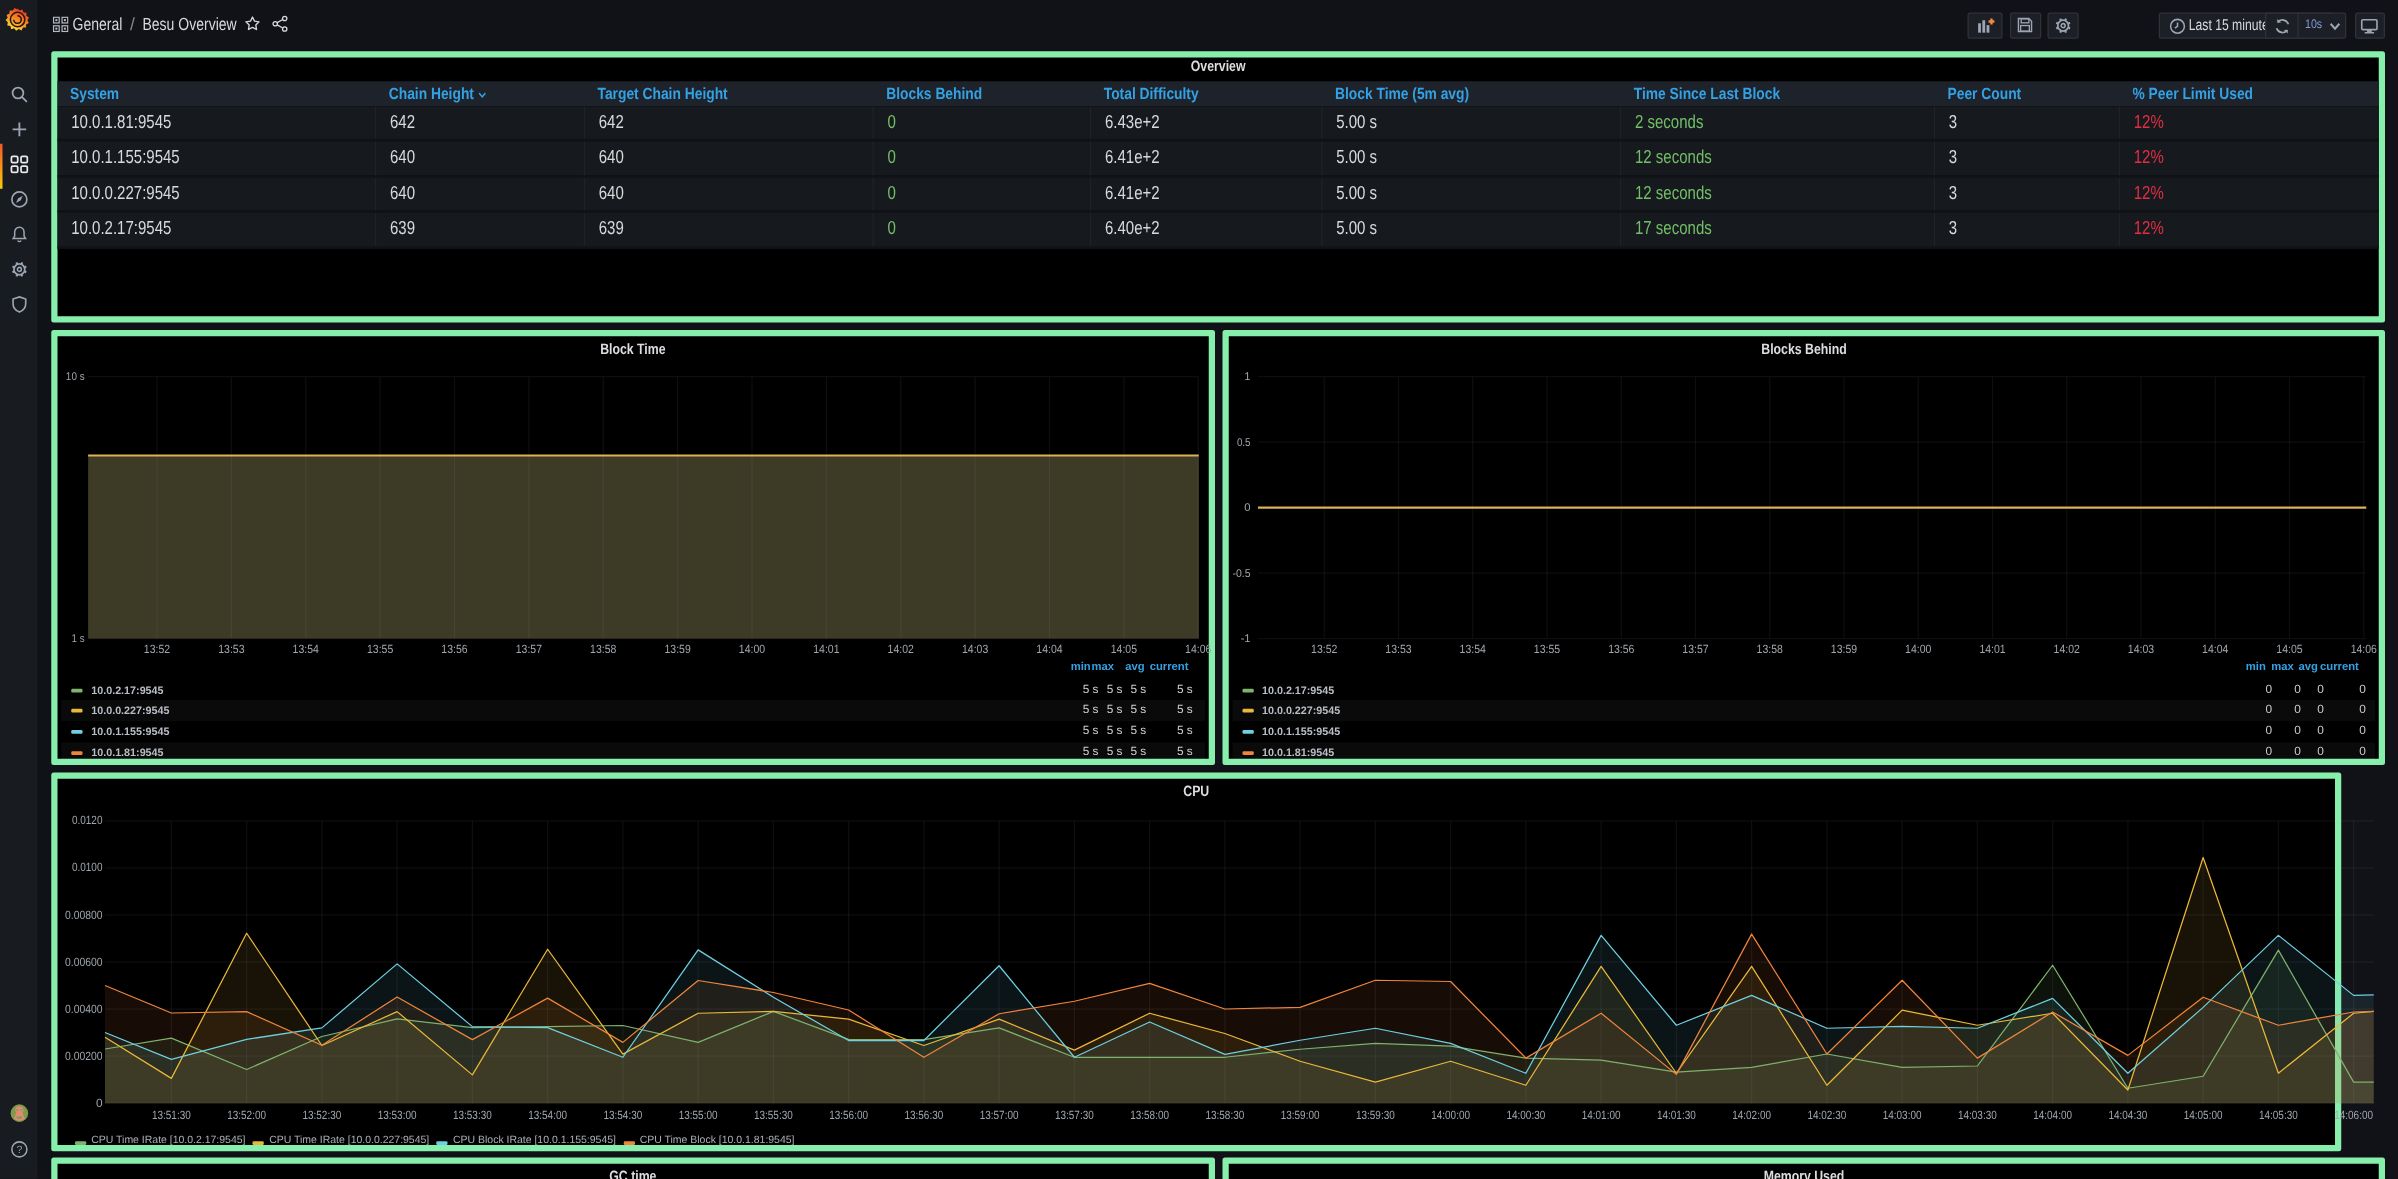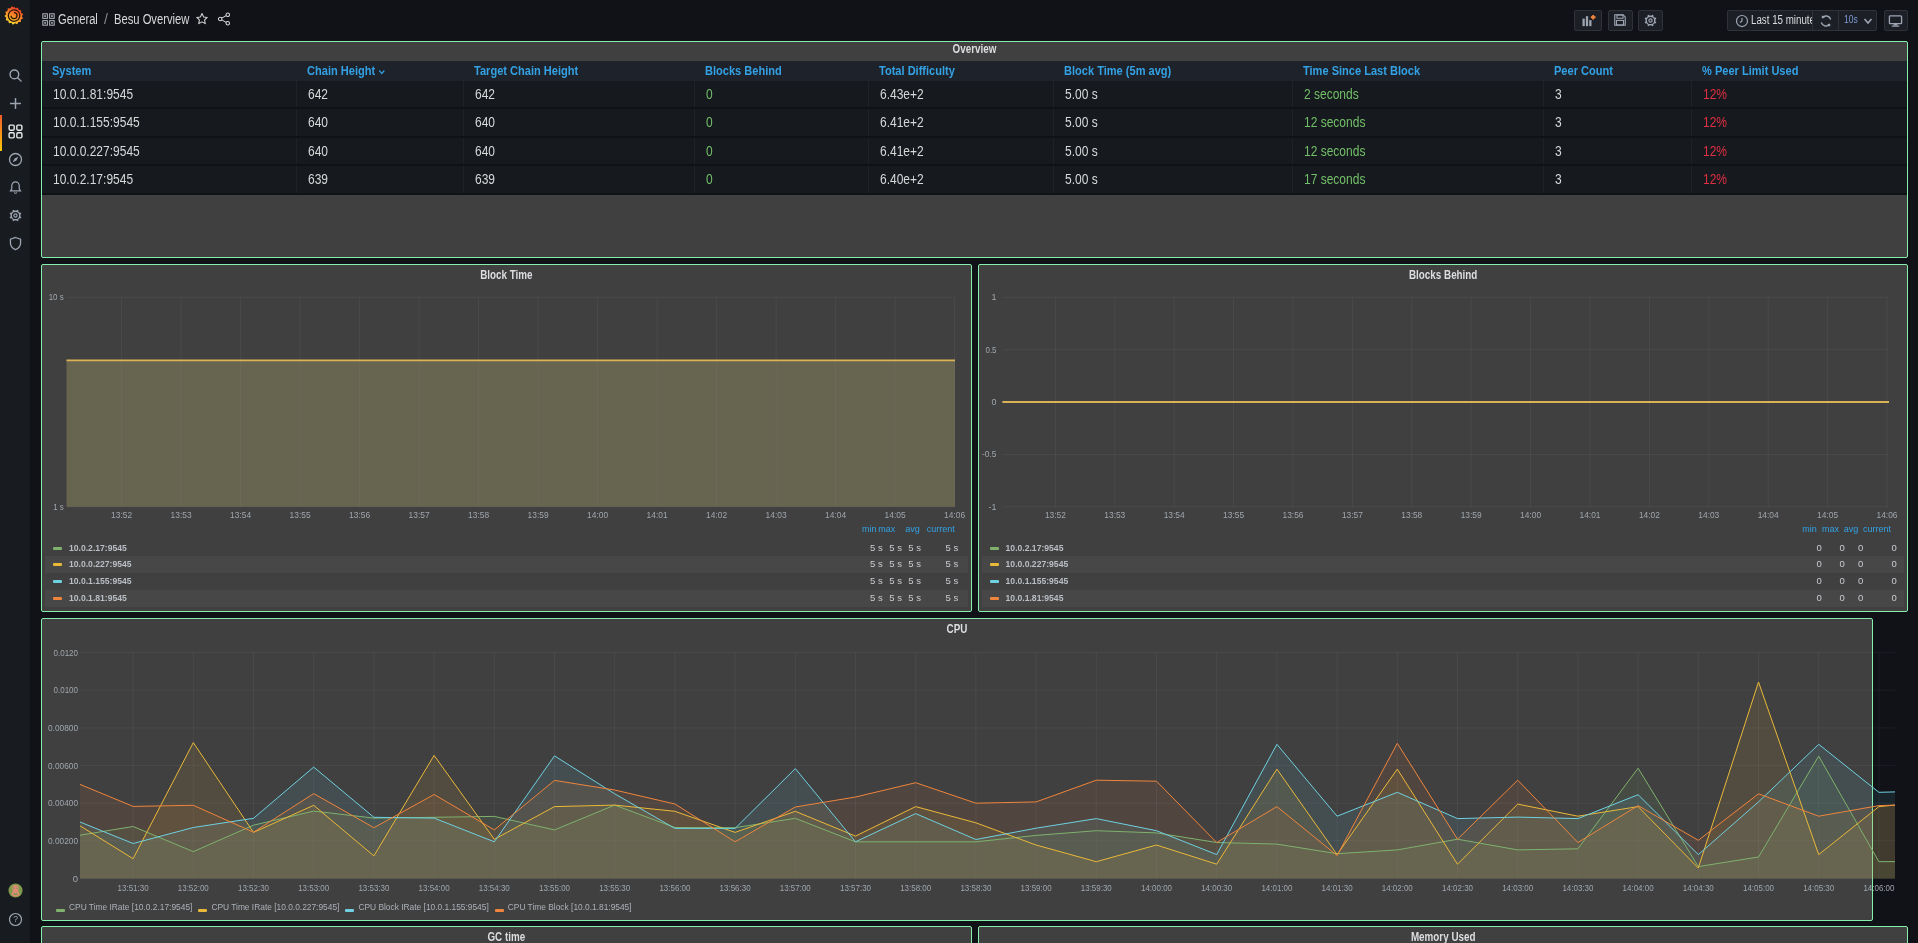--- a/index.html
+++ b/index.html
@@ -5,36 +5,36 @@
   font-family:"Liberation Sans", sans-serif; color:#d8d9da; }
 .sidebar { position:absolute; left:0; top:0; width:30px; height:943px; background:#181b1f; z-index:5; }
 .slogo { position:absolute; left:4px; top:5px; }
 .sic { position:absolute; left:7.5px; }
 .accent { position:absolute; left:0; top:115px; width:2px; height:36px;
   background:linear-gradient(#f05a28,#fbca0a); }
 .nav { position:absolute; left:30px; top:0; width:1888px; height:40px; }
 .crumb { position:absolute; left:0; top:11px; font-size:14px; color:#d8d9da; white-space:nowrap; }
 .btn { position:absolute; top:9.5px; height:21.5px; background:#1c1f25; border:1px solid #2f3239;
   border-radius:2px; display:flex; align-items:center; justify-content:center; }
-.panel { position:absolute; background:#404040; border:1px solid #86efac; border-radius:2px; }
+.panel { position:absolute; background:#000000; border:5px solid #86efac; border-radius:2px; }
 .ptitle { position:absolute; top:3px; left:0; width:100%; text-align:center;
   font-size:12px; font-weight:700; color:#dcdde0; transform:scaleX(0.82); }
 .thead { position:absolute; top:19px; left:0; width:100%; height:20px; background:#1e222b; display:flex; }
 .th { font-size:13px; font-weight:700; color:#33a2e5; line-height:20px; padding-left:10px;
   white-space:nowrap; overflow:hidden; flex-shrink:0; display:flex; align-items:center; }
 .cx { display:inline-block; transform:scaleX(0.8); transform-origin:0 50%; }
 .th .cx { transform:scaleX(0.85); }
 .trow { display:flex; height:28.6px; background:#16191d; border-bottom:2px solid #101216; }
 .trows { position:absolute; top:39px; left:0; width:100%; }
 .td { font-size:15px; color:#d8d9da; line-height:26.6px; padding-left:11px; white-space:nowrap;
   overflow:hidden; flex-shrink:0; border-right:1px solid rgba(255,255,255,0.045); }
 .td:last-child { border-right:none; }
 .grn { color:#73bf69; }
 .red { color:#e02f44; }
-.lghead { position:relative; height:15.5px; font-size:9px; font-weight:400; color:#33a2e5; width:100%; }
+.lghead { position:relative; height:15.5px; font-size:9px; font-weight:700; color:#33a2e5; width:100%; }
 .lgrow { position:relative; height:16.8px; font-size:9.5px; color:#c9ccd1; }
 .dash { position:absolute; left:8px; top:7px; width:9px; height:3px; border-radius:1px; }
 .lgname { position:absolute; left:24px; top:3px; color:#b9bec5; font-size:8.6px; font-weight:700; }
 .cpulegend { position:absolute; top:283px; left:14px; font-size:8.4px; color:#abb0b8;
   display:flex; align-items:flex-end; }
 .cpulegend .d { width:9px; height:3px; border-radius:1px; margin-right:4px; flex:none; }
 .cpulegend span.t { margin-right:6px; }
 </style></head><body>
 
 <div class="nav">

